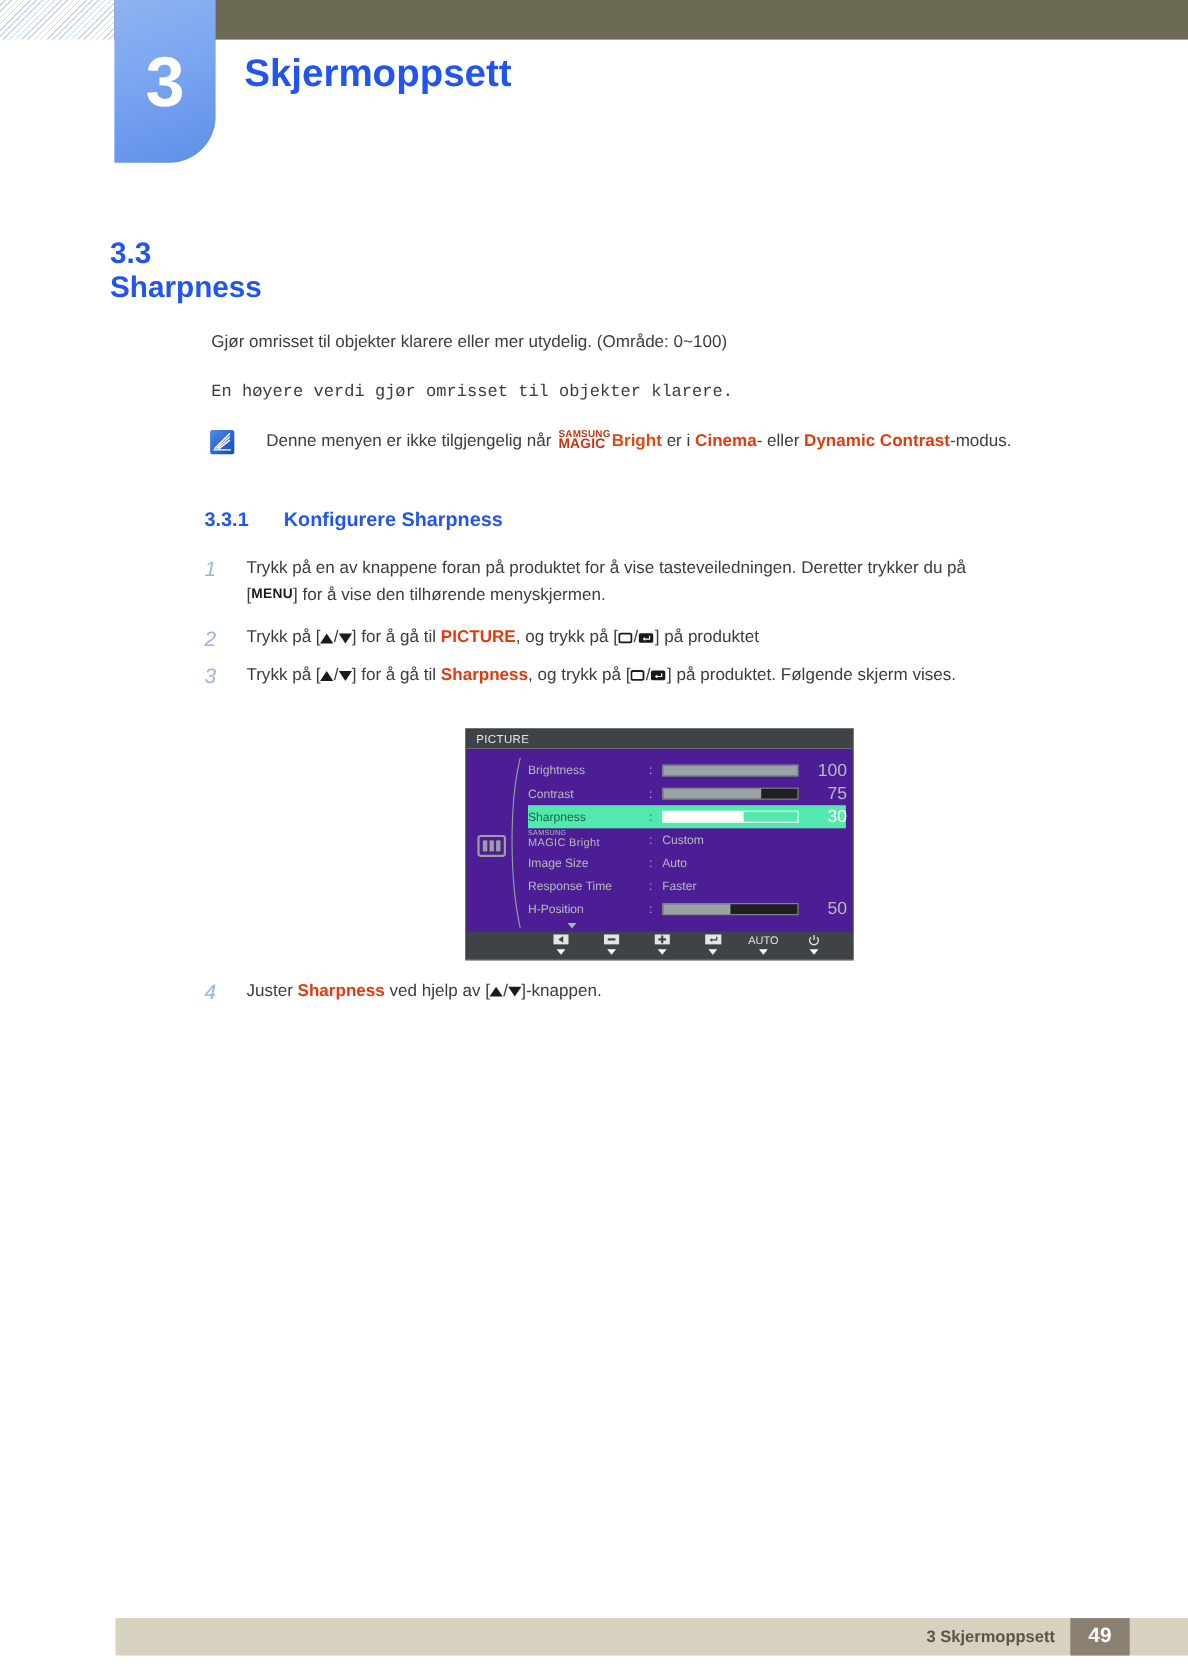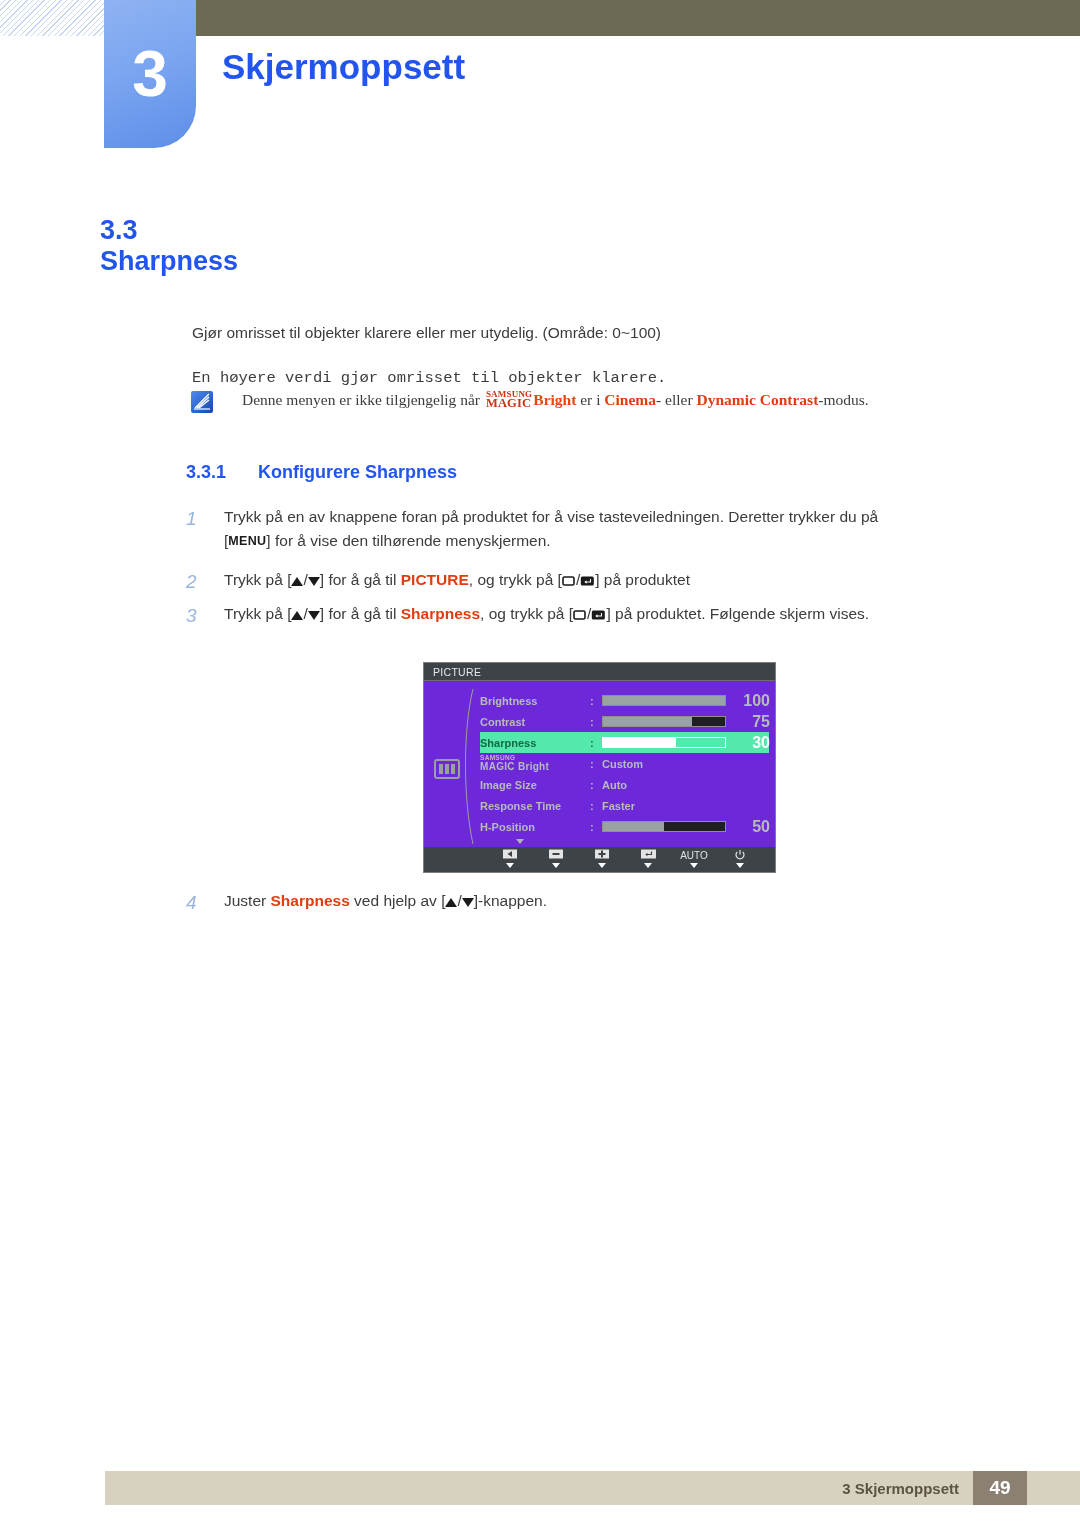--- a/index.html
+++ b/index.html
@@ -106,21 +106,20 @@
     color: #2255ee;
   }
 
   
   .body-para {
     position: absolute;
     left: 192px;
     font-size: 15.5px;
     color: #3c3c3c;
     line-height: 1.5;
-    margin-top: 22px;
   }
   #para-1 { top: 299px; }
   #para-2 { top: 345px; font-family: Liberation Mono, monospace; }
 
   
   .note-row {
     position: absolute;
     left: 190px;
     top: 389px;
     display: flex;
@@ -131,21 +130,20 @@
     height: 24px;
     flex: 0 0 24px;
     margin-top: 1px;
   }
   .note-text {
     margin-left: 28px;
     font-size: 15.5px;
     color: #3c3c3c;
     line-height: 1.4;
     white-space: nowrap;
-    font-family: Liberation Serif, serif;
   }
   .magic-logo {
     display: inline-block;
     vertical-align: baseline;
     position: relative;
     top: 2px;
     line-height: 0.82;
     text-align: left;
     margin: 0 1px 0 2px;
   }
@@ -247,22 +245,21 @@
     font-size: 10.5px;
     line-height: 18px;
     padding-left: 9px;
     letter-spacing: 0.3px;
     border-bottom: 1px solid #6a6f72;
     box-sizing: border-box;
   }
   .osd-body {
     position: relative;
     height: 167px;
-    background: #6d28d9;
-    font-weight: bold;
+    background: #4c1d95;
   }
   .osd-sidebar {
     position: absolute;
     left: 0; top: 0;
     width: 58px;
     height: 167px;
   }
   .osd-cat-icon {
     position: absolute;
     left: 10px;

